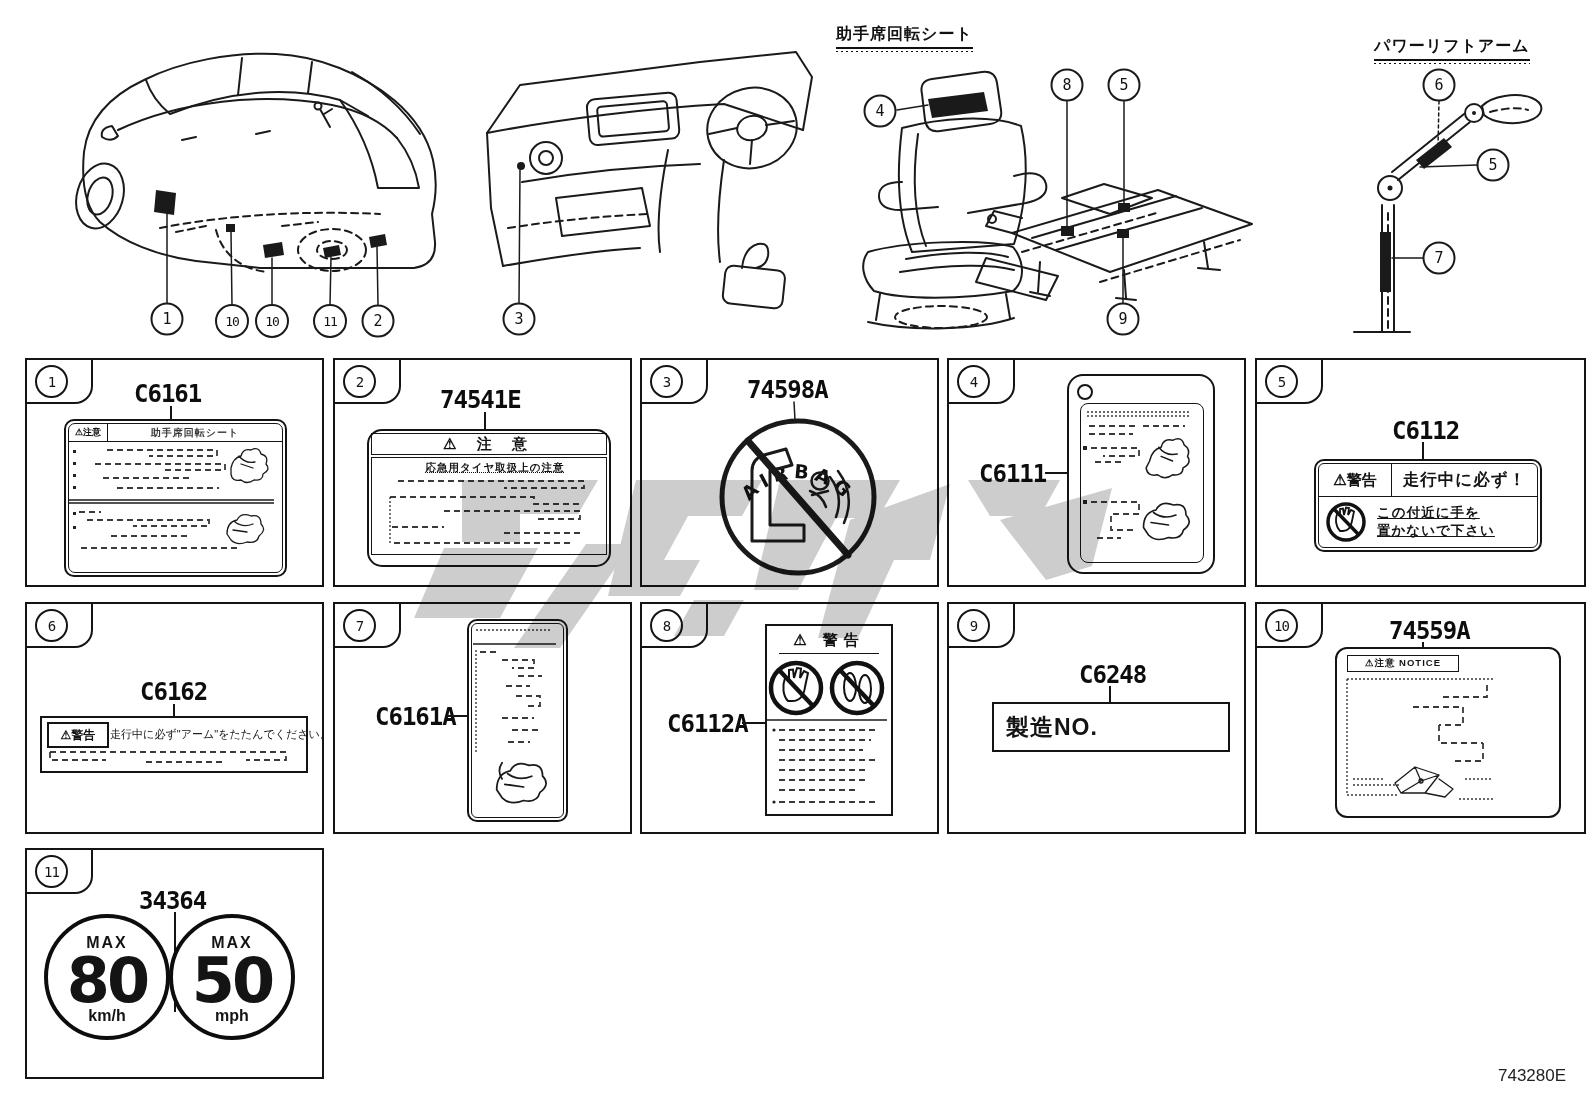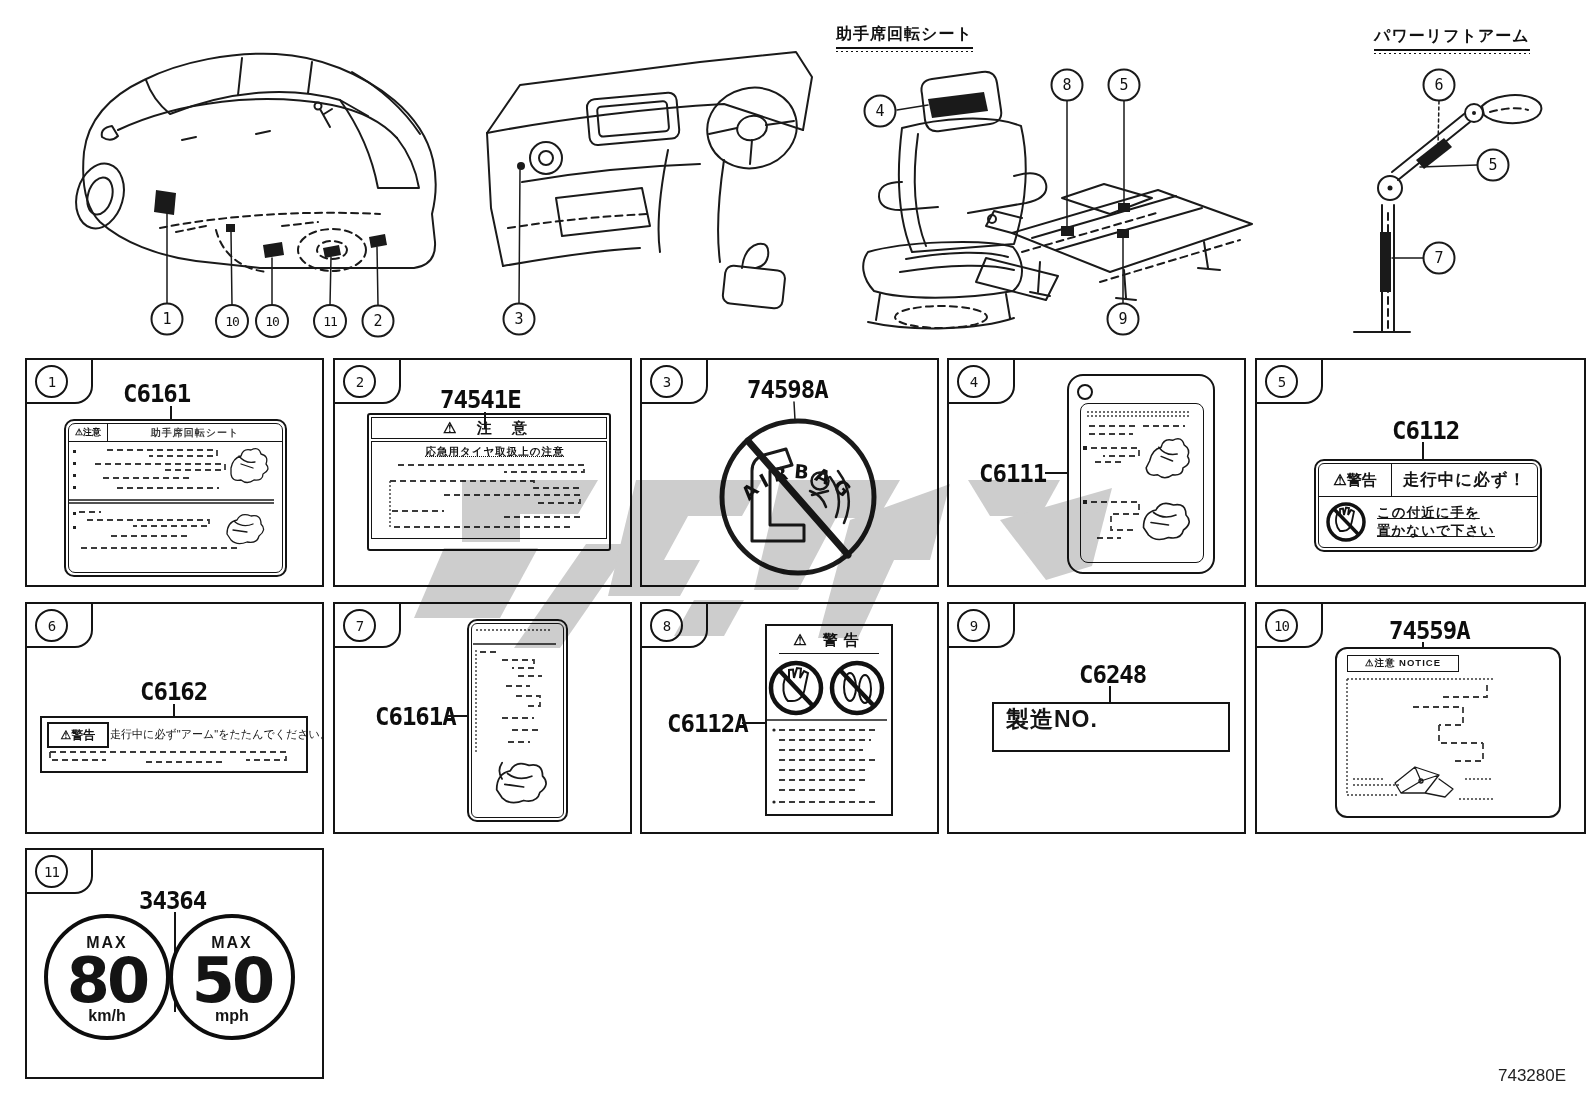--- a/index.html
+++ b/index.html
@@ -28,21 +28,21 @@
   .lblsvg .fz2{stroke:#3a3a3a;stroke-width:1.4;stroke-dasharray:2 2;fill:none;}
   .lblsvg .ln{stroke:#1a1a1a;stroke-width:1.3;fill:none;}
   .lblsvg .fig{stroke:#1a1a1a;stroke-width:1.3;fill:none;stroke-linecap:round;stroke-linejoin:round;}
   
   .lbl1{position:absolute;left:37px;top:59px;width:215px;height:150px;border:2px solid #141414;border-radius:10px;padding:2px;}
   .lbl1 .inner{position:relative;border:1.5px solid #141414;border-radius:7px;height:100%;box-sizing:border-box;}
   .lbl1 .hdr{display:flex;height:17px;border-bottom:1.5px solid #141414;align-items:center;}
   .lbl1 .hseg{width:38px;border-right:1.5px solid #141414;font:700 9px "Liberation Sans",sans-serif;text-align:center;height:100%;line-height:17px;}
   .lbl1 .htitle{flex:1;font:700 10px "Liberation Sans",sans-serif;text-align:center;letter-spacing:1px;opacity:.85;}
   
-  .lbl2{position:absolute;left:32px;top:53px;width:236px;height:130px;border:2.5px solid #141414;border-radius:3px;padding:2px;}
+  .lbl2{position:absolute;left:32px;top:69px;width:236px;height:130px;border:2.5px solid #141414;border-radius:15px;padding:2px;}
   .lbl2 .hdr{border:1.5px solid #141414;height:20px;text-align:center;font:700 15px "Liberation Sans",sans-serif;letter-spacing:8px;line-height:20px;}
   .lbl2 .bd{position:relative;border:1.5px solid #141414;margin-top:2px;height:98px;box-sizing:border-box;padding-left:12px;}
   .lbl2 .sub{font:700 10.5px "Liberation Sans",sans-serif;text-align:center;letter-spacing:1px;margin-top:3px;text-decoration:underline dotted;}
   
   .lbl4{position:absolute;left:118px;top:14px;width:144px;height:196px;border:2.5px solid #141414;border-radius:16px;}
   .lbl4 .hole{position:absolute;left:8px;top:8px;width:12px;height:12px;border:2px solid #141414;border-radius:50%;}
   .lbl4 .inner{position:absolute;left:11px;top:27px;right:9px;bottom:9px;border:1.5px solid #141414;border-radius:8px;}
   
   .lbl5{position:absolute;left:57px;top:99px;width:220px;height:85px;border:2.5px solid #141414;border-radius:10px;padding:2px;}
   .lbl5 .inner{border:1.5px solid #141414;border-radius:6px;height:100%;box-sizing:border-box;display:flex;flex-direction:column;}
@@ -56,21 +56,21 @@
   .lbl6 .warnbox{position:absolute;left:5px;top:4px;width:58px;height:22px;border:2px solid #141414;font:700 12px "Liberation Sans",sans-serif;display:flex;align-items:center;justify-content:center;}
   .lbl6 .txt{position:absolute;left:68px;top:9px;font:11.5px "Liberation Sans",sans-serif;white-space:nowrap;letter-spacing:0;transform:scaleX(.96);transform-origin:left;}
   
   .lbl7{position:absolute;left:132px;top:15px;width:93px;height:195px;border:2.5px solid #141414;border-radius:10px;padding:2px;}
   .lbl7 .inner{position:relative;border:1.5px solid #141414;border-radius:6px;height:100%;box-sizing:border-box;}
   
   .lbl8{position:absolute;left:123px;top:20px;width:124px;height:188px;border:2px solid #141414;}
   .l8head{position:absolute;top:5px;left:0;width:100%;text-align:center;font:700 15px "Liberation Sans",sans-serif;letter-spacing:6px;}
   .l8rule{position:absolute;top:27px;left:12px;right:12px;height:3px;border-top:1.5px solid #141414;background:repeating-linear-gradient(90deg,#111 0 2px,transparent 2px 5px);background-size:100% 1.5px;background-repeat:no-repeat;background-position:0 3px;}
   
-  .lbl9{position:absolute;left:43px;top:98px;width:234px;height:46px;border:2px solid #141414;display:flex;}
+  .lbl9{position:absolute;left:43px;top:98px;width:234px;height:46px;border:2px solid #141414;display:flex;align-items:center;}
   .lbl9 .txt{font:700 23px "Liberation Sans",sans-serif;margin-left:12px;letter-spacing:1px;}
   
   .lbl10{position:absolute;left:78px;top:43px;width:174px;height:167px;border:2.5px solid #141414;border-radius:12px;padding-left:48px;}
   .lbl10 .headbox{position:absolute;left:10px;top:6px;width:110px;height:15px;border:1.5px solid #141414;font:700 9.5px "Liberation Sans",sans-serif;display:flex;align-items:center;justify-content:center;white-space:nowrap;letter-spacing:1px;}
   
   .speed{position:absolute;width:118px;height:118px;border:4px solid #0d0d0d;border-radius:50%;background:#fff;display:flex;flex-direction:column;align-items:center;z-index:2;}
   .speed .mx{font:700 16px "Liberation Sans",sans-serif;letter-spacing:2px;margin-top:16px;}
   .speed .val{font:700 62px "DejaVu Sans",sans-serif;letter-spacing:-3px;line-height:.92;}
   .speed .unit{font:600 16px "Liberation Sans",sans-serif;margin-top:-2px;}
   .doccode{position:absolute;left:1498px;top:1066px;font:17px "Liberation Sans",sans-serif;color:#222;}
@@ -234,39 +234,39 @@
         <circle class="co-c" r="15.5"></circle>
         <text class="cotxt" dy="5">5</text>
       </g>
     <g transform="translate(1439,258)">
         <circle class="co-c" r="15.5"></circle>
         <text class="cotxt" dy="5">7</text>
       </g>
   </svg>
 
   <div class="heading" style="left:836px;top:24px">助手席回転シート</div>
-  <div class="heading" style="left:1374px;top:26px">パワーリフトアーム</div>
+  <div class="heading" style="left:1374px;top:36px">パワーリフトアーム</div>
 
   <svg class="wm" width="1592" height="1099" viewBox="0 0 1592 1099">
     <polygon points="462,480 598,480 578,514 520,514 520,542 462,542"></polygon>
     <polygon points="444,548 538,548 500,618 414,618"></polygon>
     <polygon points="586,544 632,544 560,648 514,648"></polygon>
     <polygon points="636,480 762,480 742,516 688,516 664,560 700,560 680,596 608,596"></polygon>
     <polygon points="694,600 744,600 724,636 674,636"></polygon>
     <polygon points="780,480 900,480 878,518 836,518 798,590 754,590"></polygon>
     <polygon points="850,520 950,484 930,560 894,560 858,638 818,638"></polygon>
     <polygon points="968,480 1060,480 1040,516 990,516"></polygon>
     <polygon points="1000,520 1112,488 1092,566 1046,580"></polygon>
   </svg>
 
   <div class="cell" style="left:25px;top:358px;width:295px;height:225px">
     <div class="tab">
         <div class="co">1</div>
       </div>
-    <div class="pn" style="left:96px;top:20px">C6161</div>
+    <div class="pn" style="left:107px;top:20px">C6161</div>
     <div class="vlead" style="left:143px;top:46px;height:13px"></div>
     <div class="lbl1">
       <div class="inner">
         <div class="hdr">
           <div class="hseg">⚠注意</div>
           <div class="htitle">助手席回転シート</div>
         </div>
         <svg class="lblsvg" width="207" height="124" viewBox="0 0 207 124">
           <rect x="4" y="8" width="3" height="3" fill="#222"></rect>
             <rect x="4" y="20" width="3" height="3" fill="#222"></rect>

